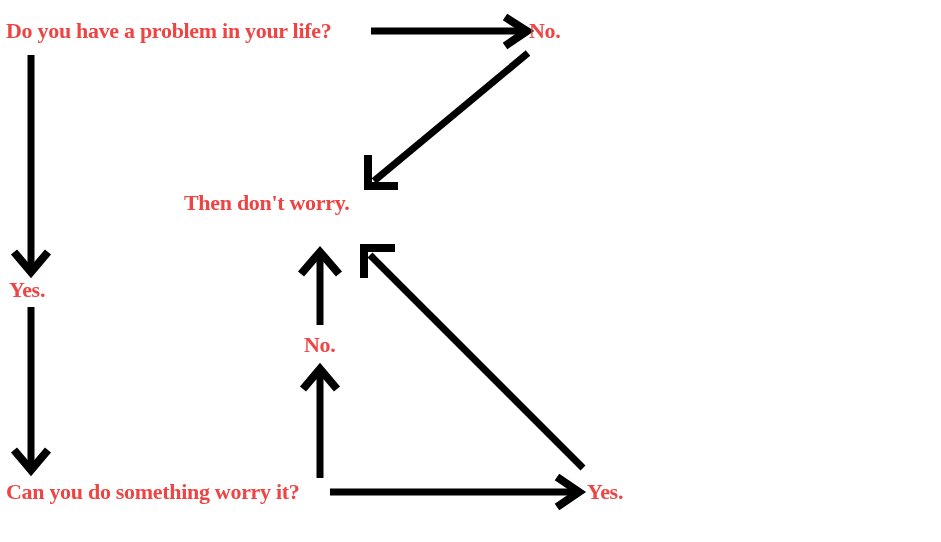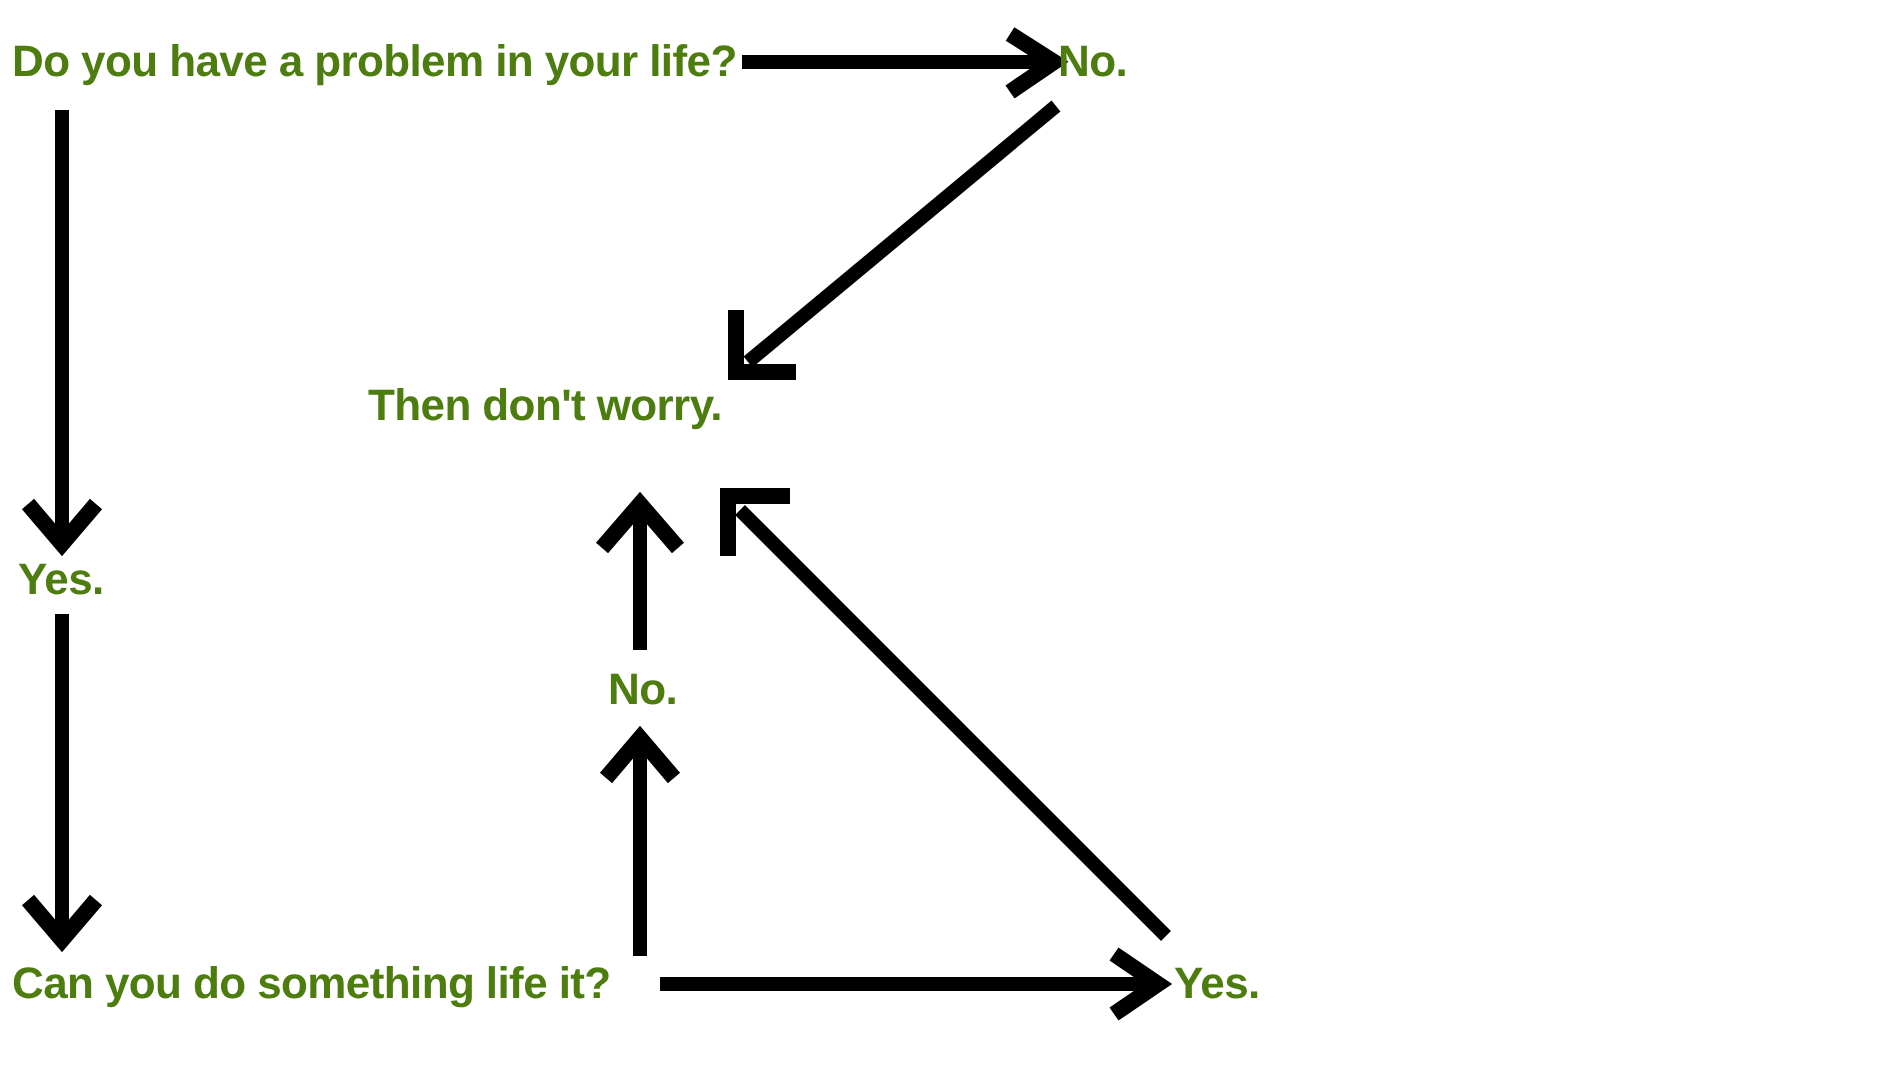--- a/index.html
+++ b/index.html
@@ -10,23 +10,23 @@
   #canvas {
     position: relative;
     width: 941px;
     height: 542px;
     background: #ffffff;
     overflow: hidden;
     font-family: "Liberation Sans", sans-serif;
   }
   .node-text {
     position: absolute;
-    font-family: Liberation Sans, sans-serif;
+    font-family: Liberation Serif, serif;
     font-weight: bold;
-    color: #4d7c0f;
+    color: #ef4444;
     white-space: nowrap;
     line-height: 1;
     letter-spacing: -0.3px;
   }
   #q1 {
     left: 6px;
     top: 20px;
     font-size: 22px;
   }
   #a1-no {
@@ -131,19 +131,19 @@
   </svg>
 
   <div class="node-text" id="q1">Do you have a problem in your life?</div>
 
   <div class="node-text" id="a1-no">No.</div>
 
   <div class="node-text" id="a1-yes">Yes.</div>
 
   <div class="node-text" id="result">Then don't worry.</div>
 
-  <div class="node-text" id="q2">Can you do something life it?</div>
+  <div class="node-text" id="q2">Can you do something worry it?</div>
 
   <div class="node-text" id="a2-no">No.</div>
 
   <div class="node-text" id="a2-yes">Yes.</div>
 
 </div>
 
 </body></html>

